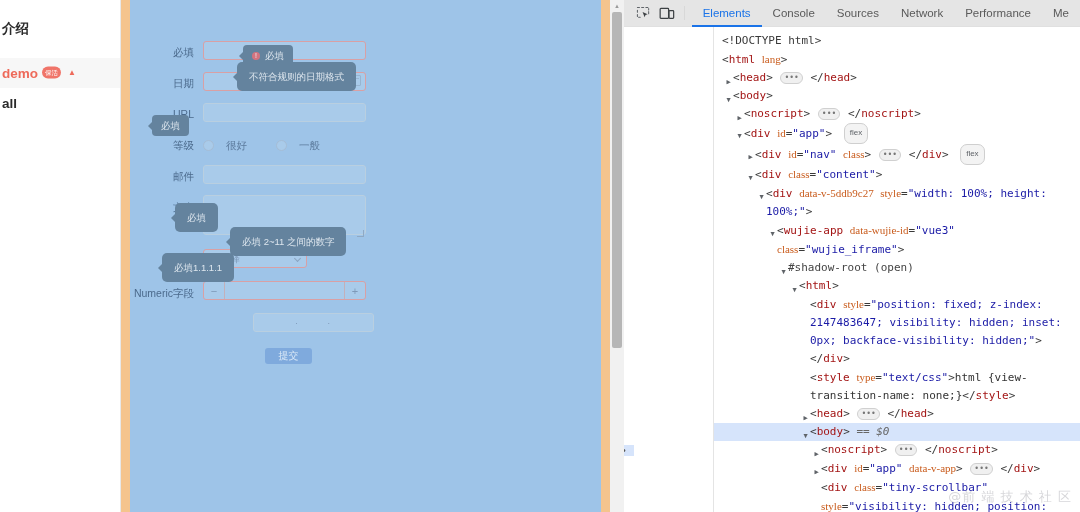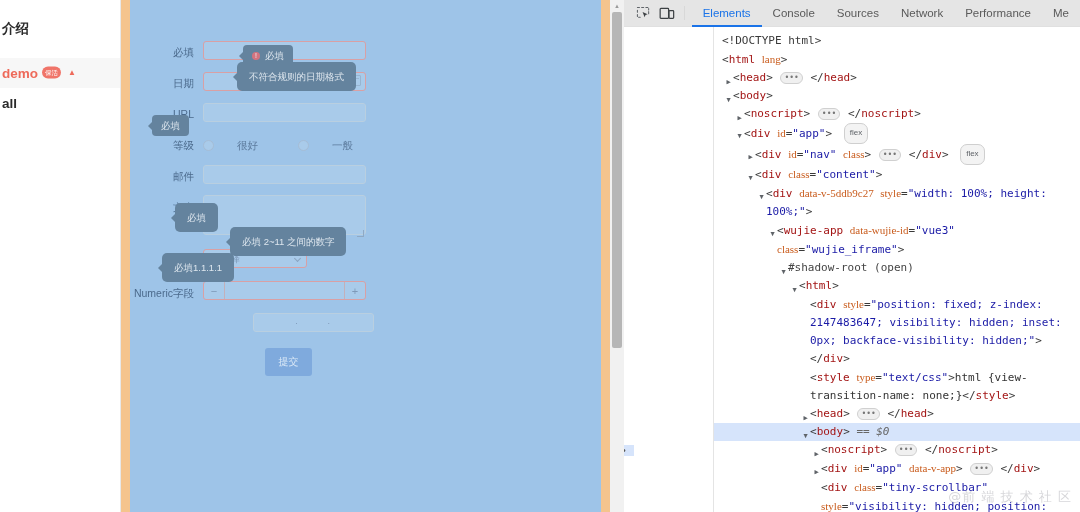--- a/index.html
+++ b/index.html
@@ -116,21 +116,21 @@
     border: 1px solid #93aec9;
     border-radius: 1px;
     opacity: .75;
   }
   .date-icon:before {
     content: ""; position: absolute;
     left: 1px; top: 2px; right: 1px;
     border-top: 1px solid #93aec9;
   }
 
-  .radio-line { display: flex; align-items: center; height: 25px; gap: 18px; }
+  .radio-line { display: flex; align-items: center; height: 25px; gap: 7px; }
   .radio {
     width: 11px; height: 11px;
     border: 1px solid #a5bdd6;
     border-radius: 50%;
     background: #a9cbea;
     display: inline-block;
   }
   .radio-label { font-size: 10.5px; color: #5d7c9e; margin-right: 22px; margin-left: 5px; }
 
   .ta {
@@ -183,21 +183,21 @@
   .ipgrp {
     display: flex; width: 121px; height: 19px;
     border: 1px solid #b9cfe0; border-radius: 3px;
     background: #a9cbea; align-items: center;
     justify-content: space-around;
     font-size: 9px; color: #7e99b8; letter-spacing: 2px;
   }
   .ipdot { color: #7e99b8; font-size: 9px; }
 
   .submit {
-    width: 47px; height: 28px;
+    width: 47px; height: 16px;
     background: #7faadd;
     border-radius: 3px;
     color: #dbe9f7;
     font-size: 10px;
     display: flex; align-items: center; justify-content: center;
     cursor: pointer;
   }
 
   
   .tip {

